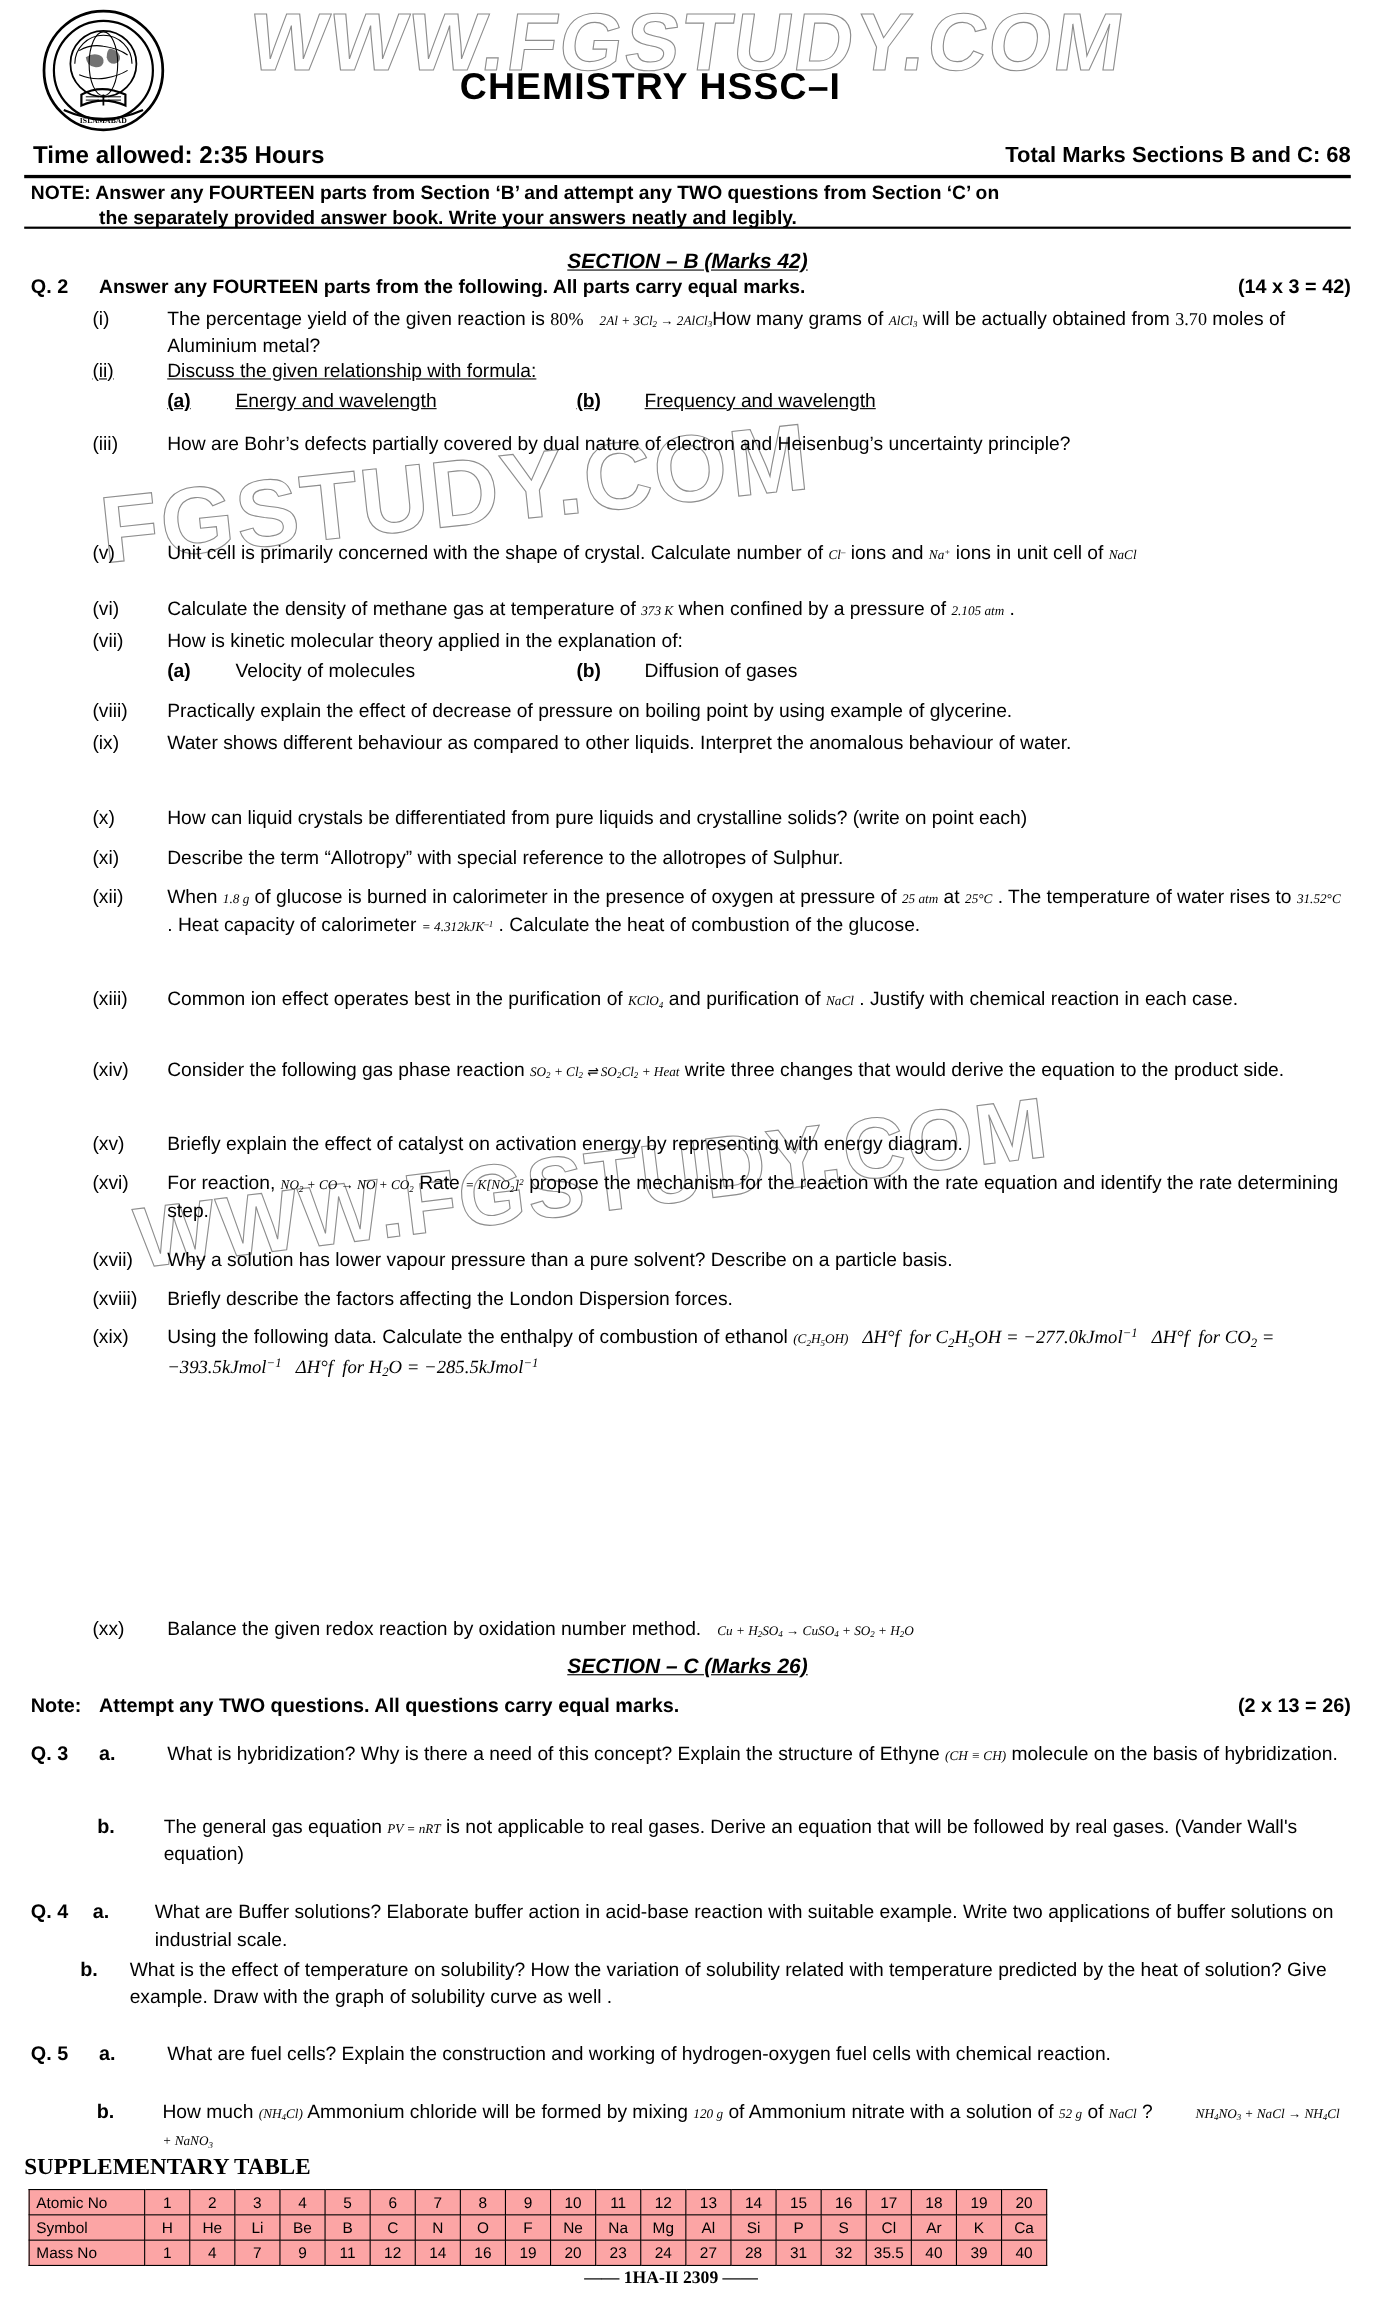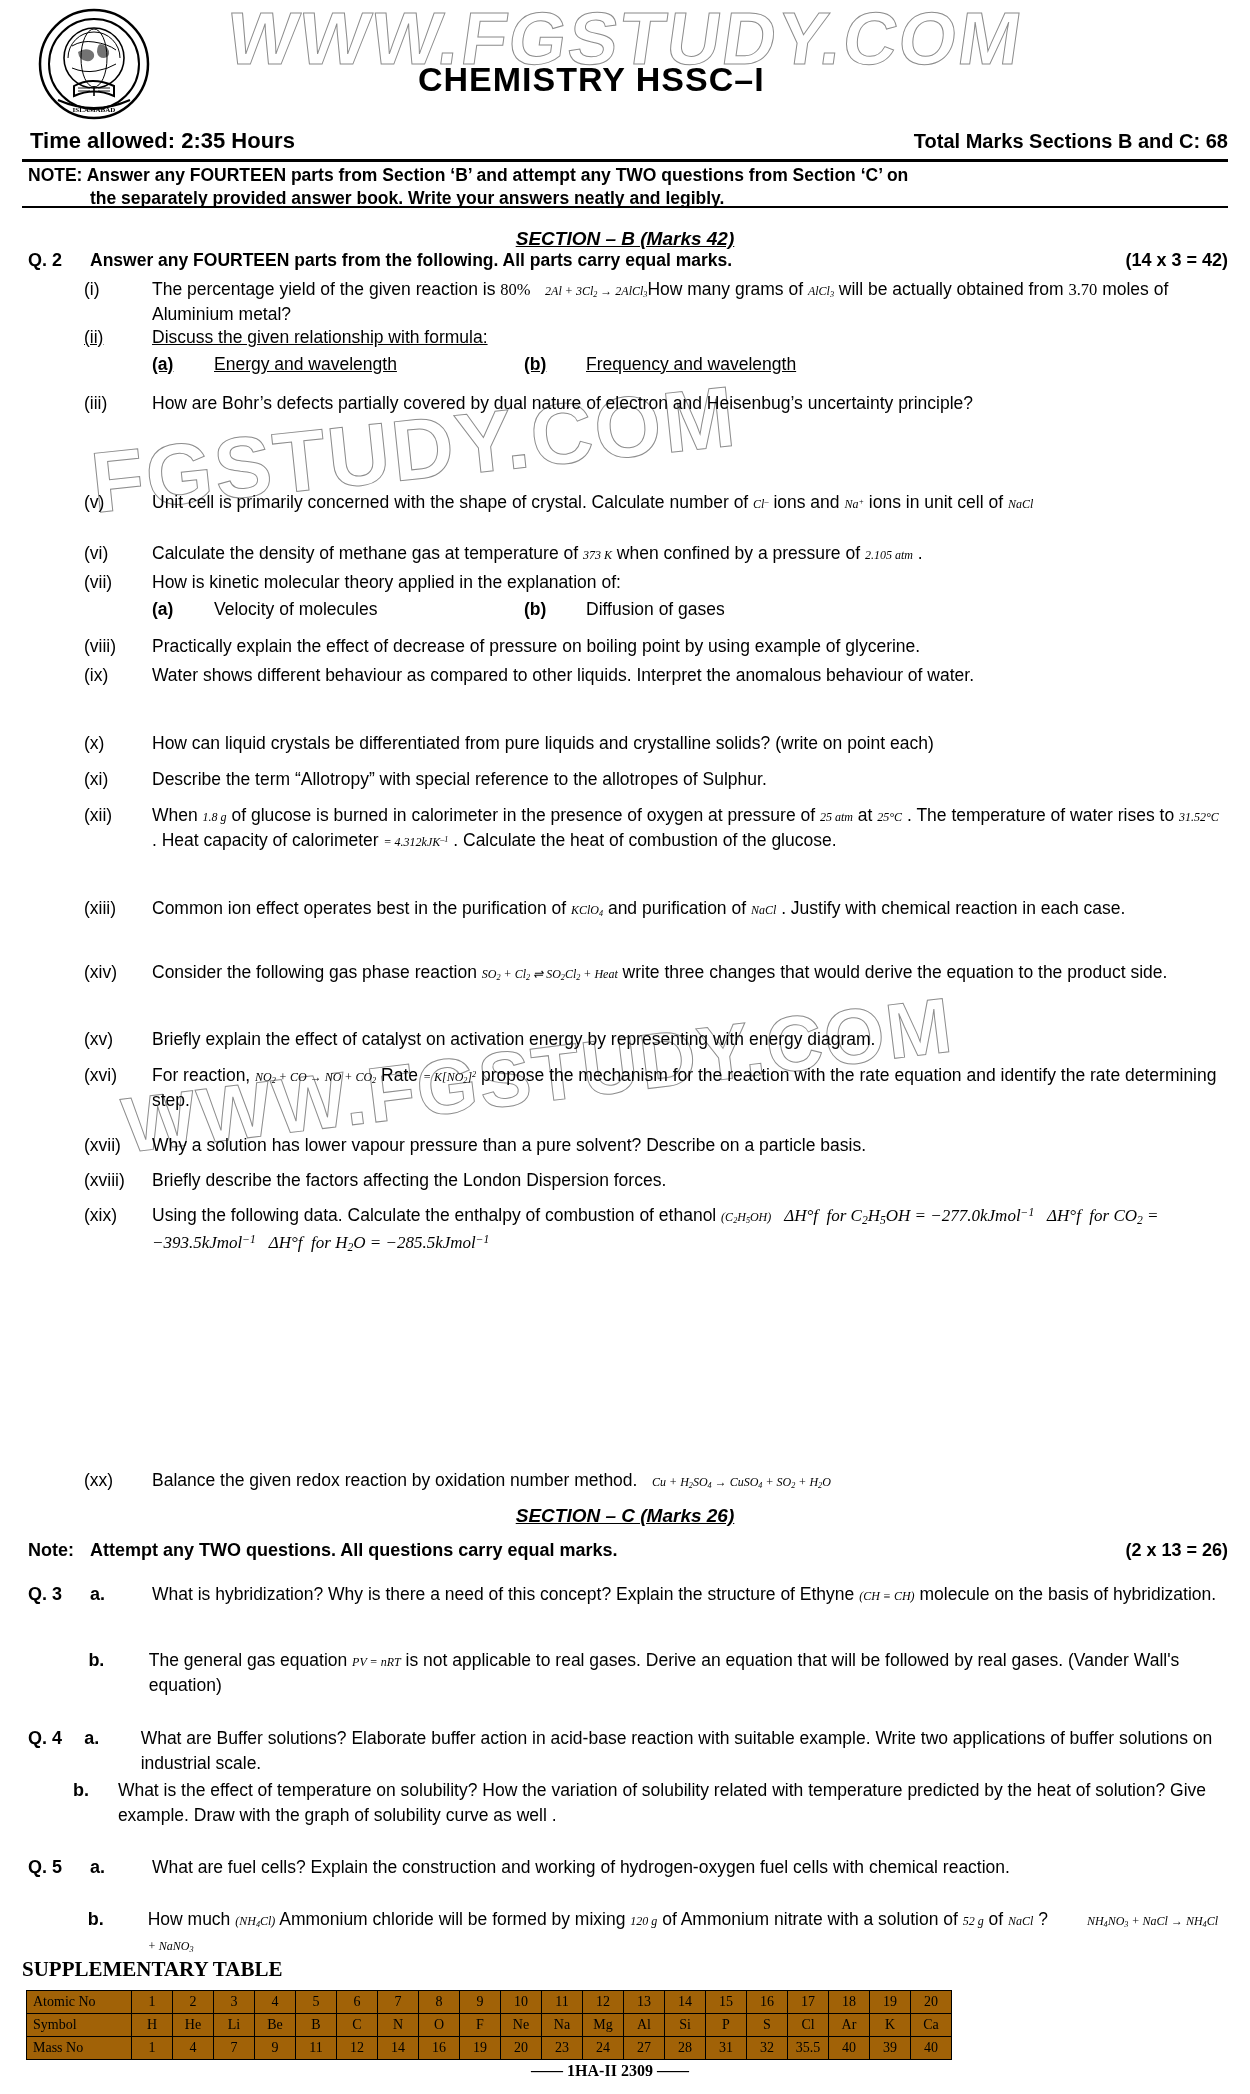--- a/index.html
+++ b/index.html
@@ -202,24 +202,24 @@
     left: 22px; top: 1957px;
     font-family: Liberation Serif, serif;
     font-weight: bold;
     font-size: 21px;
     z-index: 6;
   }
   table.supp {
     position: absolute;
     left: 26px; top: 1990px;
     border-collapse: collapse;
-    font-family: Liberation Serif, serif;
+    font-family: Liberation Sans, sans-serif;
     font-size: 14px;
     z-index: 6;
-    background: #a16207;
+    background: #fca5a5;
   }
   table.supp td {
     border: 1px solid #000;
     text-align: center;
     padding: 1px 2px;
     height: 20px;
     min-width: 36px;
   }
   table.supp td.rowhdr {
     text-align: left;

